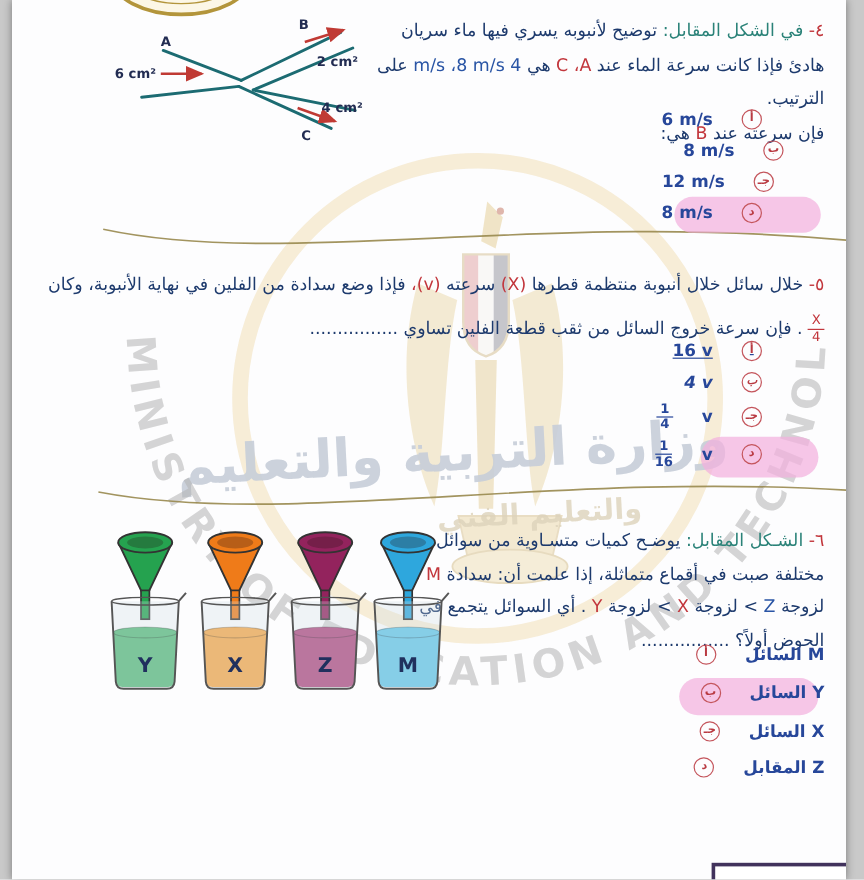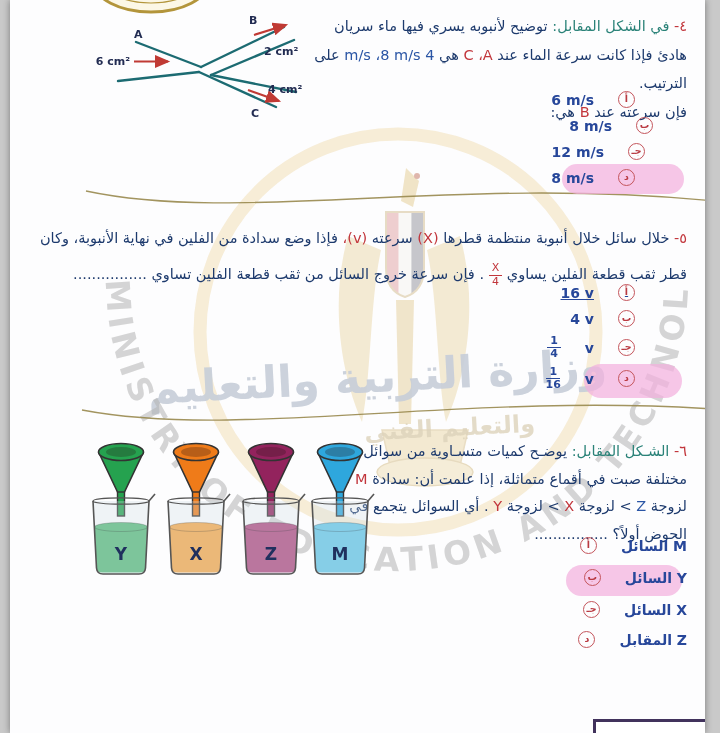--- a/index.html
+++ b/index.html
@@ -134,34 +134,33 @@
   </div>
 
   <div class="qtext" style="top:220px;right:18px;width:650px;line-height:36px;">
     <span class="red">٥-</span>
     <span>خلال سائل خلال أنبوبة منتظمة قطرها</span>
     <span class="red">(X)</span>
     <span>سرعته</span>
     <span class="red">(v)،</span>
     <span>فإذا وضع سدادة من الفلين في نهاية الأنبوبة، وكان</span>
     <br>
-    <span>قطر ثقب قطعة الفلين يساوي</span>
     <span class="frac red">
         <span class="num">X</span>
         <span>4</span>
       </span>
     <span>. فإن سرعة خروج السائل من ثقب قطعة الفلين تساوي ................</span>
   </div>
 
   <div class="pill" style="left:574px;top:364px;width:98px;height:34px;"></div>
   <div class="opt-row" style="top:284px;right:70px;text-decoration:underline;">
     <span class="opt-label">16 v</span>
     <span class="badge">أ</span>
   </div>
-  <div class="opt-row" style="top:310px;right:70px;">
+  <div class="opt-row" style="top:310px;right:70px;font-style:italic;">
     <span class="opt-label">4 v</span>
     <span class="badge">ب</span>
   </div>
   <div class="opt-row" style="top:335px;right:70px;">
     <span class="frac">
         <span class="num">1</span>
         <span>4</span>
       </span>
     <span class="opt-label">v</span>
     <span class="badge">جـ</span>

